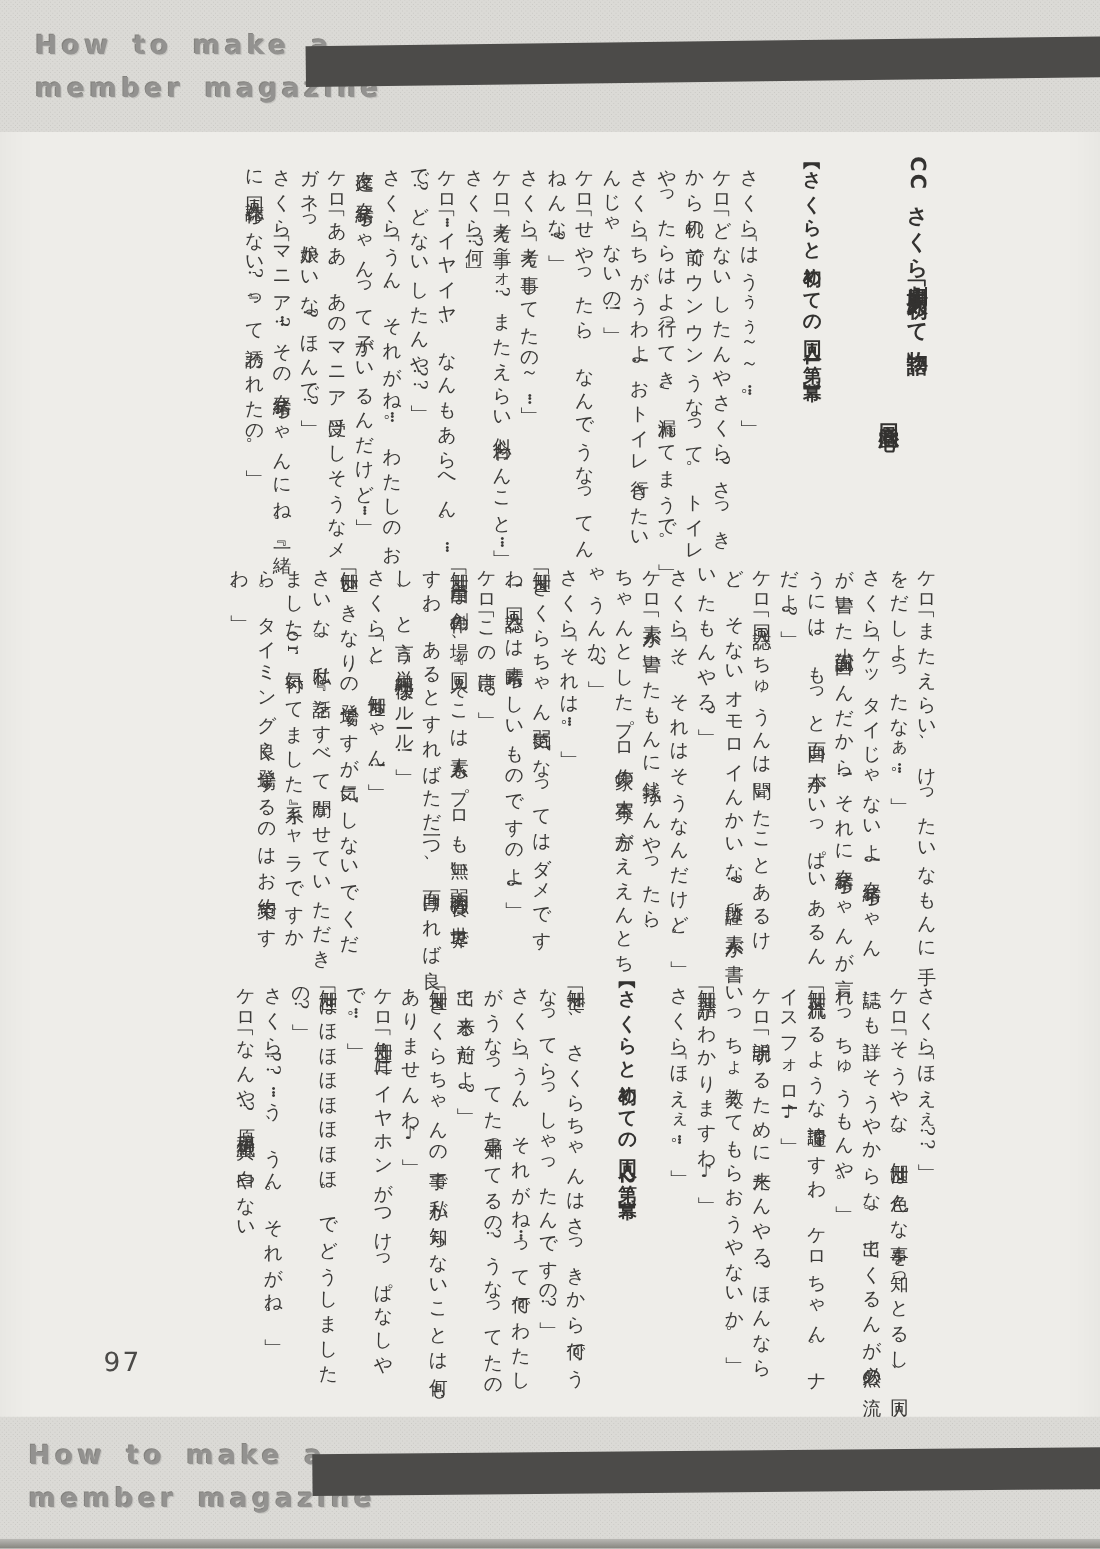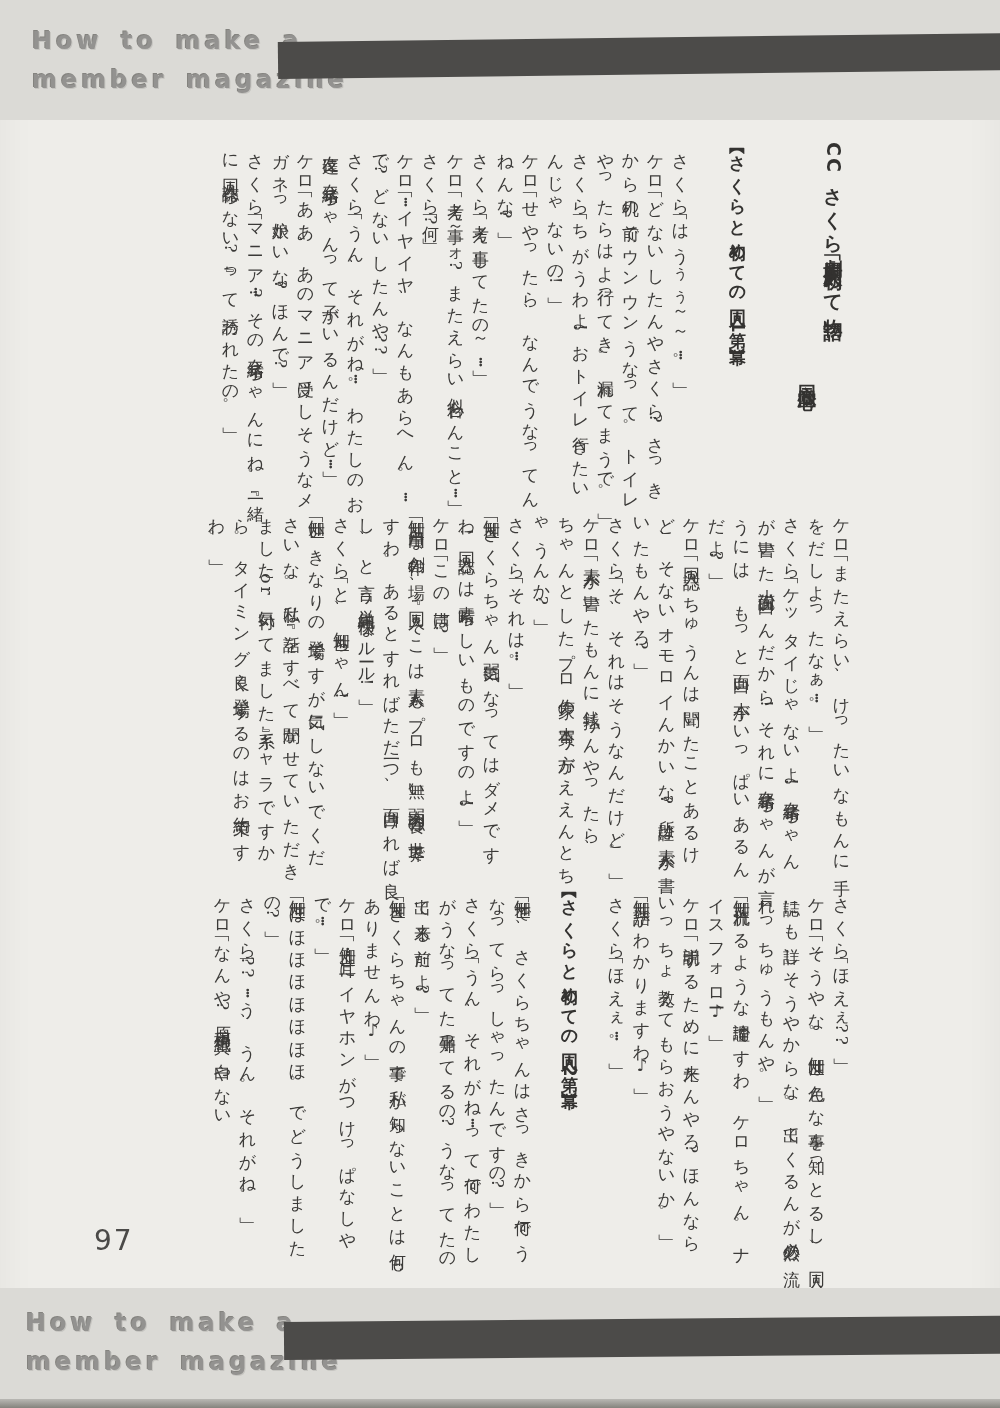--- a/index.html
+++ b/index.html
@@ -107,21 +107,21 @@
     color: #333230;
   }
   .act-heading.act1 { margin-right: 44px; margin-left: 32px; }
   .act-heading.act2 { margin-right: 22px; margin-left: 22px; }
 
   .page-number {
     position: absolute;
     left: 94px;
     top: 1224px;
     font-family: "DejaVu Sans", sans-serif;
-    font-size: 28px;
+    font-size: 24px;
     letter-spacing: 2px;
     color: #4b4a48;
   }
 </style>
 </head>
 <body>
 
 <div class="page">
 
   <div class="banner top">

